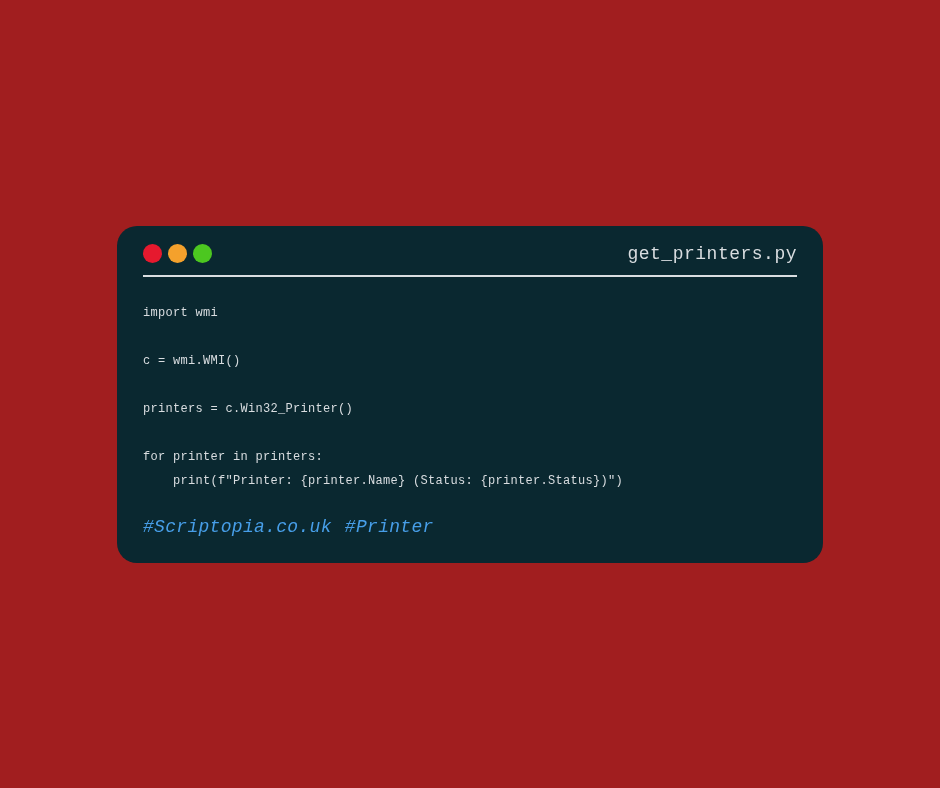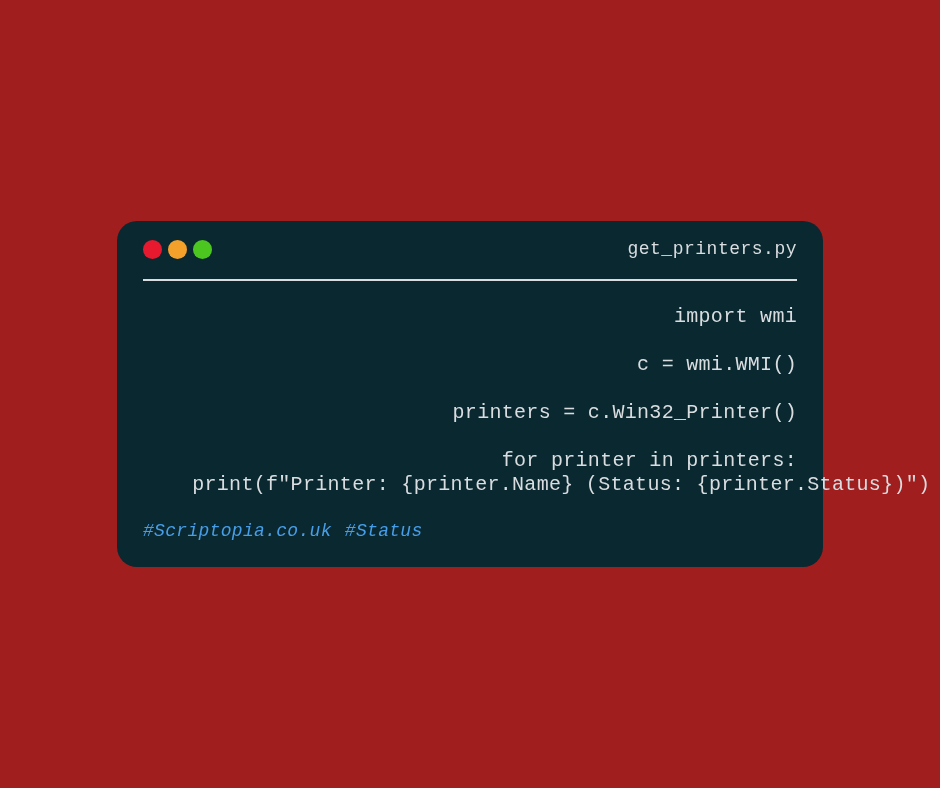--- a/index.html
+++ b/index.html
@@ -22,21 +22,21 @@
       background-color: #0a2830;
       border-radius: 20px;
       width: 706px;
       padding: 18px 26px 26px 26px;
     }
     
     .titlebar {
       display: flex;
       align-items: center;
       justify-content: space-between;
-      padding-bottom: 20px;
+      padding-bottom: 11px;
       border-bottom: 2px solid #d9dde0;
       margin-bottom: 24px;
     }
     
     .traffic-lights {
       display: flex;
       gap: 6px;
       align-items: center;
     }
     
@@ -51,25 +51,24 @@
     .dot-green { background-color: #4cc720; }
     
     .title {
       color: #d9dde0;
       font-size: 18px;
       letter-spacing: 0.5px;
     }
     
     .code {
       color: #d9dde0;
-      font-size: 20px;
+      font-size: 12px;
       line-height: 24px;
       white-space: pre;
       letter-spacing: 0.3px;
-      text-align: right;
     }
     
     .hashtags {
       color: #479ee8;
       font-size: 18px;
       margin-top: 24px;
       letter-spacing: 0.3px;
     }
     
     .hashtag {
@@ -92,15 +91,15 @@
   <div class="code">import wmi
 
 c = wmi.WMI()
 
 printers = c.Win32_Printer()
 
 for printer in printers:
     print(f"Printer: {printer.Name} (Status: {printer.Status})")</div>
   <div class="hashtags">
     <span class="hashtag">#Scriptopia.co.uk</span>
-    <span class="hashtag">#Status</span>
+    <span class="hashtag">#Printer</span>
   </div>
 </div>
 
 </body></html>

